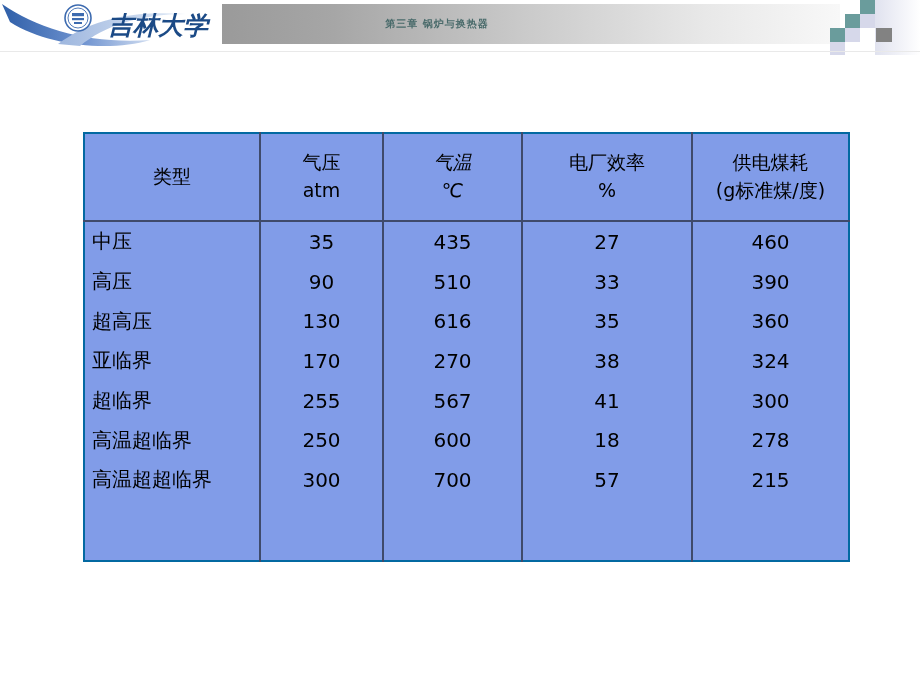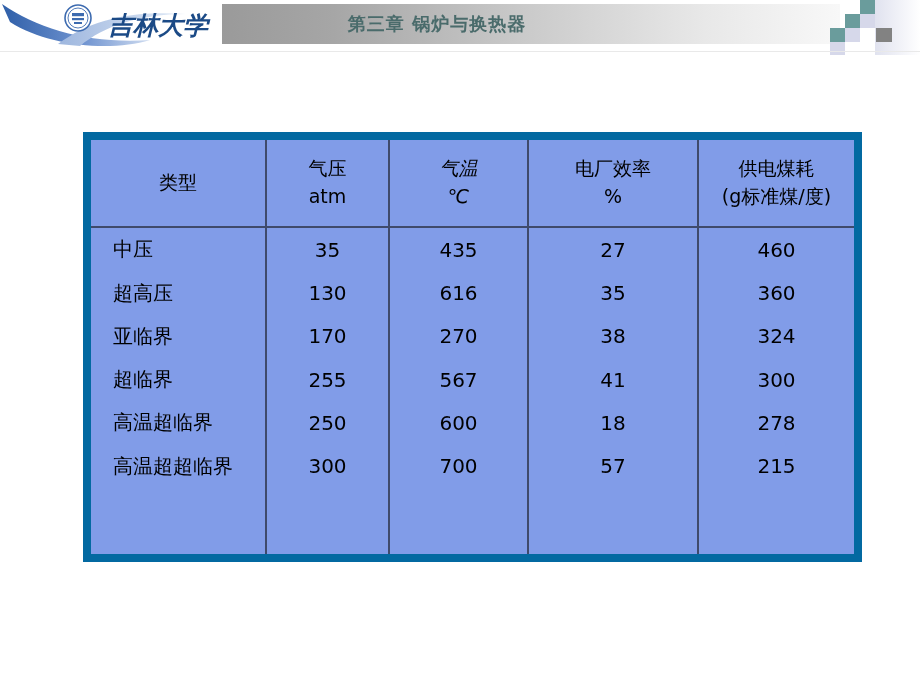--- a/index.html
+++ b/index.html
@@ -35,21 +35,21 @@
   }
   .title-text {
     position: absolute;
     left: 0;
     top: 0;
     width: 430px;
     height: 40px;
     line-height: 40px;
     text-align: center;
     font-family: "DejaVu Sans", "Liberation Sans", sans-serif;
-    font-size: 18px;
+    font-size: 10px;
     font-weight: bold;
     color: #4a6b6b;
     letter-spacing: 1px;
     white-space: nowrap;
   }
 
   
   .logo-area {
     position: absolute;
     left: 0;
@@ -93,21 +93,21 @@
     top: 132px;
     width: 755px;
     height: 430px;
   }
   table.data {
     border-collapse: collapse;
     width: 755px;
     height: 430px;
     table-layout: fixed;
     background: #1d4ed8;
-    border: 8px solid #0369a1;
+    border: 2px solid #0369a1;
   }
   table.data th,
   table.data td {
     border: 0;
     padding: 0;
     margin: 0;
     background: #819ce8;
     color: #000000;
     font-weight: normal;
   }
@@ -129,21 +129,21 @@
   }
   table.data tbody td {
     height: 37px;
     font-family: "DejaVu Sans", "Liberation Sans", sans-serif;
     font-size: 20px;
     text-align: center;
     vertical-align: middle;
   }
   table.data tbody td.type-cell {
     text-align: left;
-    padding-left: 22px;
+    padding-left: 7px;
   }
   table.data tbody tr.filler td {
     height: 56px;
   }
   .col-type { width: 174px; }
   .col-p    { width: 121px; }
   .col-t    { width: 137px; font-style: italic; }
   .col-e    { width: 168px; }
   .col-c    { width: 155px; }
 </style>
@@ -226,20 +226,27 @@
     </thead>
     <tbody>
       <tr>
         <td class="type-cell">中压</td>
         <td class="vsep">35</td>
         <td class="vsep">435</td>
         <td class="vsep">27</td>
         <td class="vsep">460</td>
       </tr>
       <tr>
+        <td class="type-cell">高压</td>
+        <td class="vsep">90</td>
+        <td class="vsep">510</td>
+        <td class="vsep">33</td>
+        <td class="vsep">390</td>
+      </tr>
+      <tr>
         <td class="type-cell">超高压</td>
         <td class="vsep">130</td>
         <td class="vsep">616</td>
         <td class="vsep">35</td>
         <td class="vsep">360</td>
       </tr>
       <tr>
         <td class="type-cell">亚临界</td>
         <td class="vsep">170</td>
         <td class="vsep">270</td>

